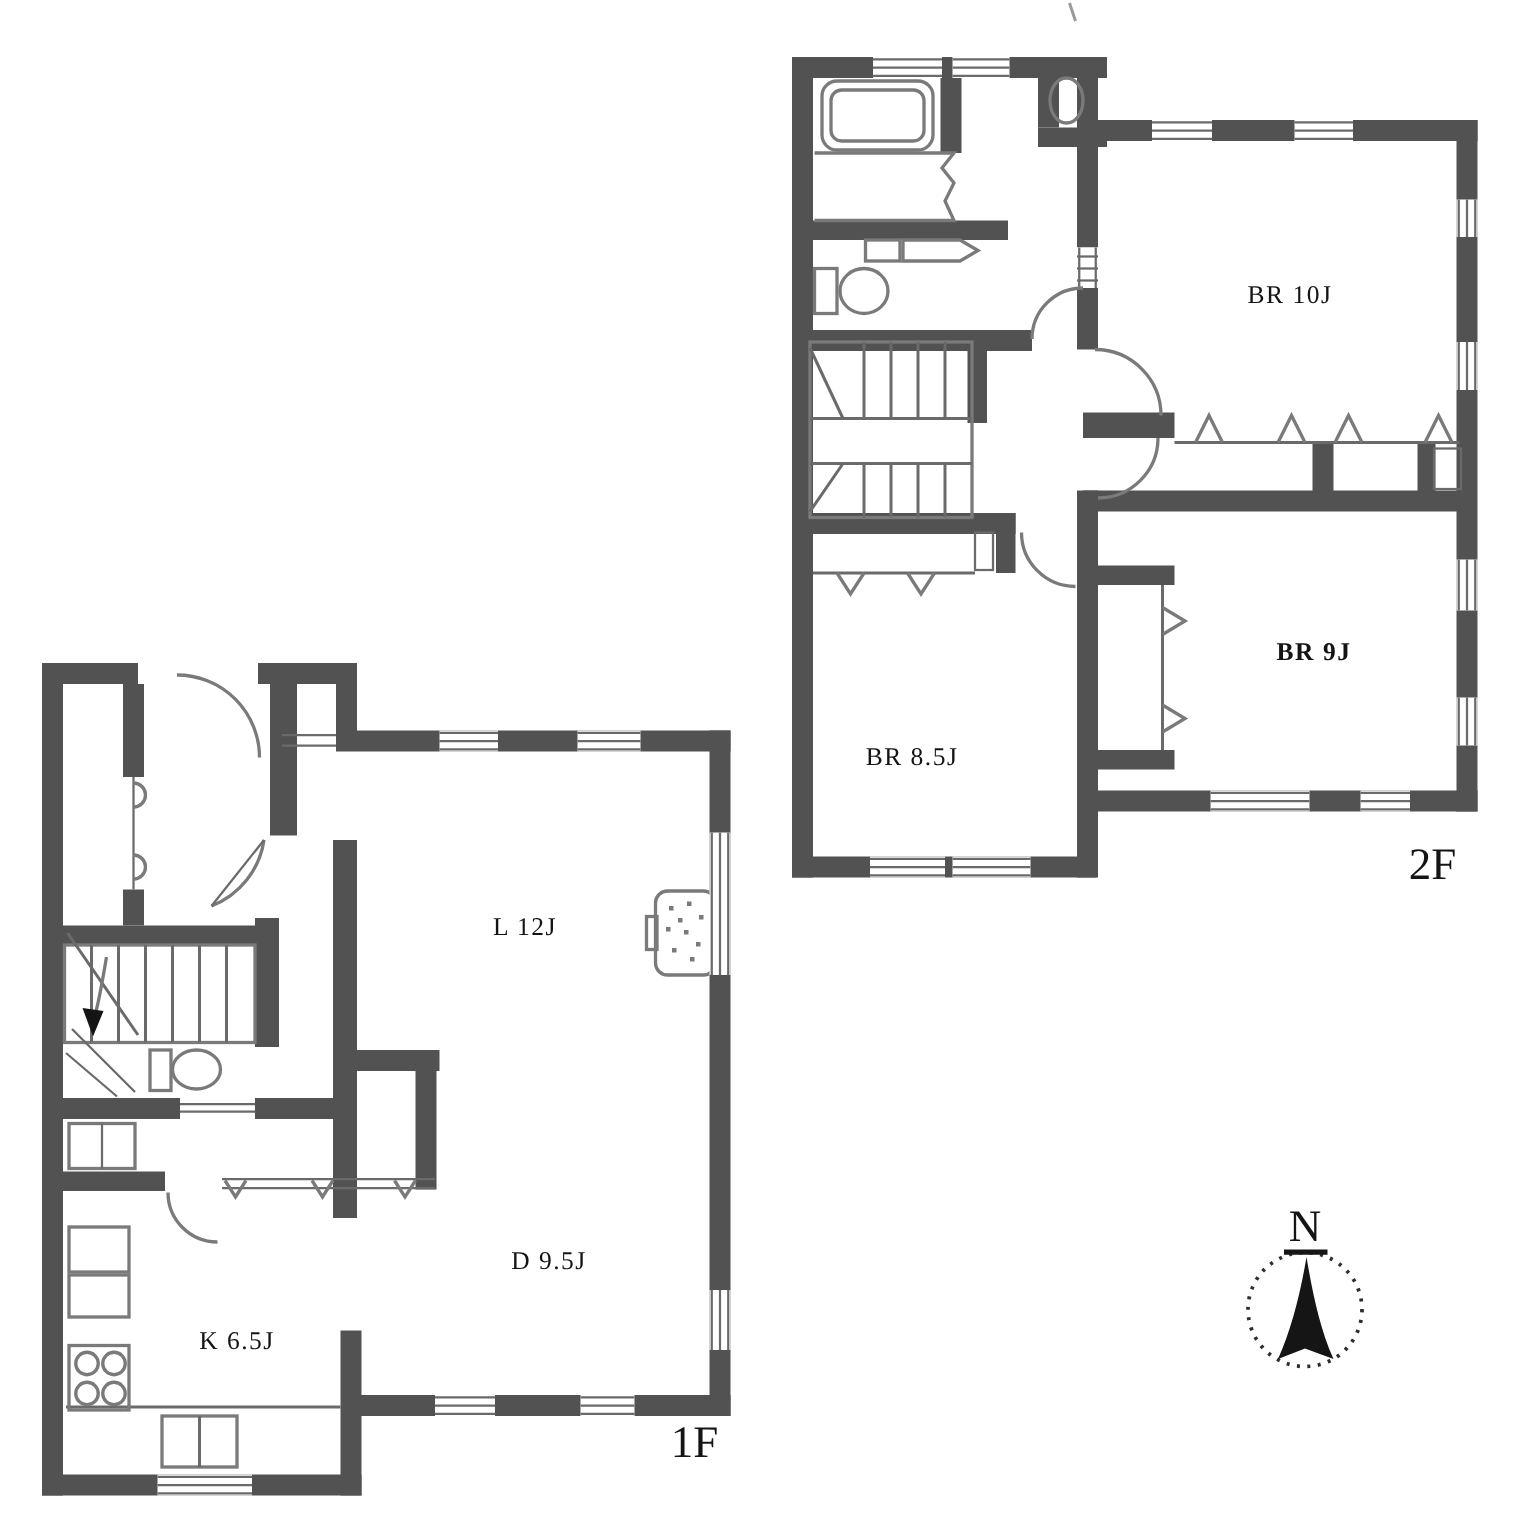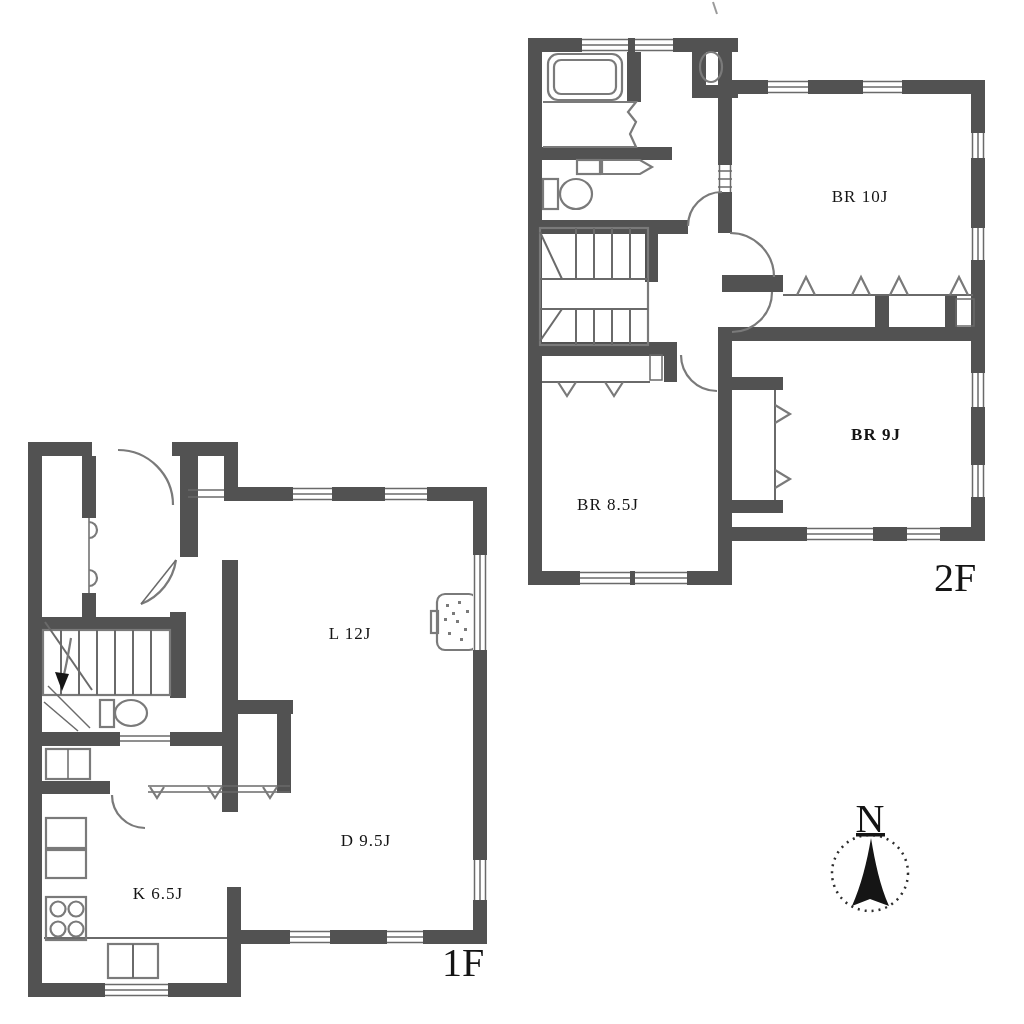--- a/index.html
+++ b/index.html
@@ -11,21 +11,21 @@
   svg{position:absolute;left:0;top:0;}
   .w{fill:var(--wall);stroke:none;}
   .t{stroke:var(--line);stroke-width:2;fill:none;}
   .t15{stroke:var(--line);stroke-width:1.5;fill:none;}
   .f{stroke:var(--fix);stroke-width:2.2;fill:#ffffff;}
   .fn{stroke:var(--fix);stroke-width:2.2;fill:none;}
   .dot{stroke:#2e2e2e;stroke-width:2.5;fill:none;stroke-dasharray:2 5;}
   .blk{fill:#151515;stroke:none;}
   .lbl{position:absolute;transform:translate(-50%,-50%);font-size:17px;color:var(--text);
        letter-spacing:1px;white-space:nowrap;}
-  .lbl.big{font-size:40px;letter-spacing:0;}
+  .lbl.big{font-size:30px;letter-spacing:0;}
 </style>
 </head>
 <body>
 
 <div id="canvas">
 <svg width="1024" height="1024" viewBox="0 0 1024 1024">
 
   <line x1="713" y1="2" x2="717" y2="14" stroke="#9a9a9a" stroke-width="2"></line>
 
   <g>
@@ -365,19 +365,19 @@
     <rect class="blk" x="856" y="833" width="29" height="3.5"></rect>
     <path class="blk" d="M871,838 C867,862 861,886 852,906 L870,899 L889,906 C880,886 875,862 871,838 Z"></path>
   </g>
 </svg>
 
 <div class="lbl" style="left:860px;top:197px;">BR 10J</div>
 <div class="lbl" style="left:876px;top:435px;font-weight:bold;">BR 9J</div>
 <div class="lbl" style="left:608px;top:485px;margin-top:20px;">BR 8.5J</div>
 <div class="lbl big" style="left:955px;top:577px;">2F</div>
 
-<div class="lbl" style="left:350px;top:618px;margin-top:16px;">L 12J</div>
+<div class="lbl" style="left:350px;top:618px;">L 12J</div>
 <div class="lbl" style="left:366px;top:841px;">D 9.5J</div>
 <div class="lbl" style="left:158px;top:894px;">K 6.5J</div>
 <div class="lbl big" style="left:463px;top:962px;">1F</div>
 
 <div class="lbl big" style="left:870px;top:818px;">N</div>
 </div>
 
 </body></html>

